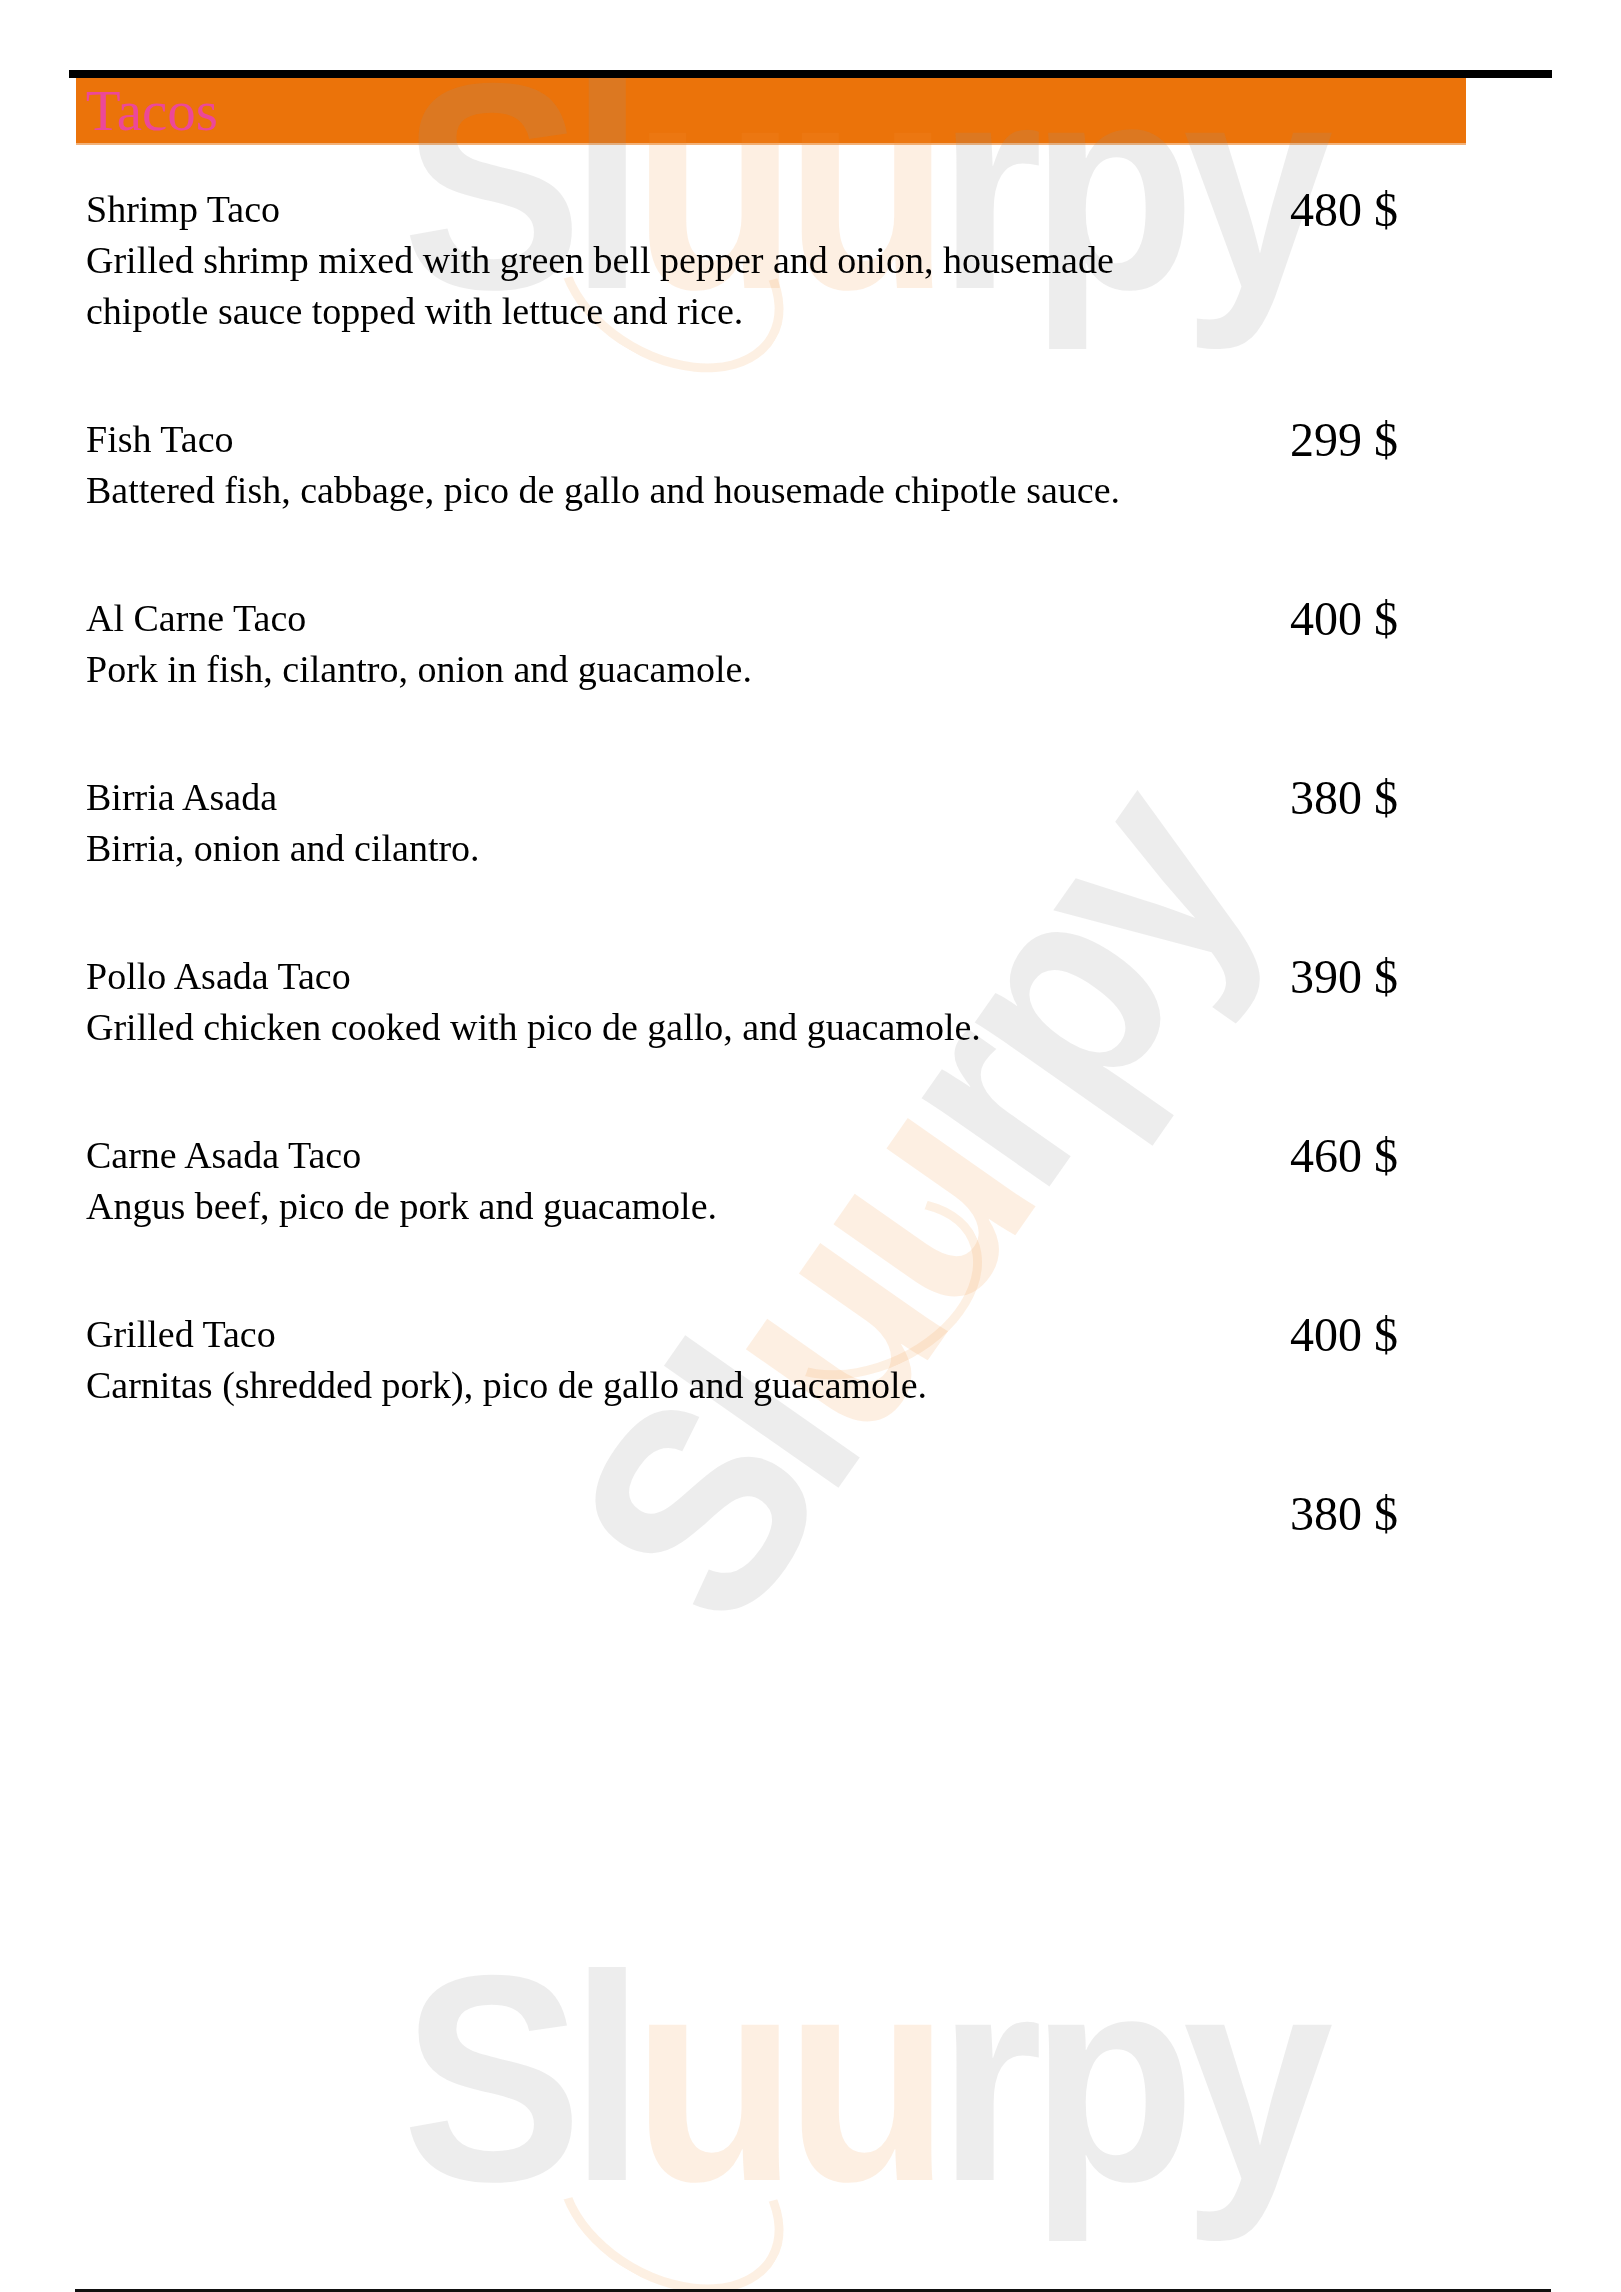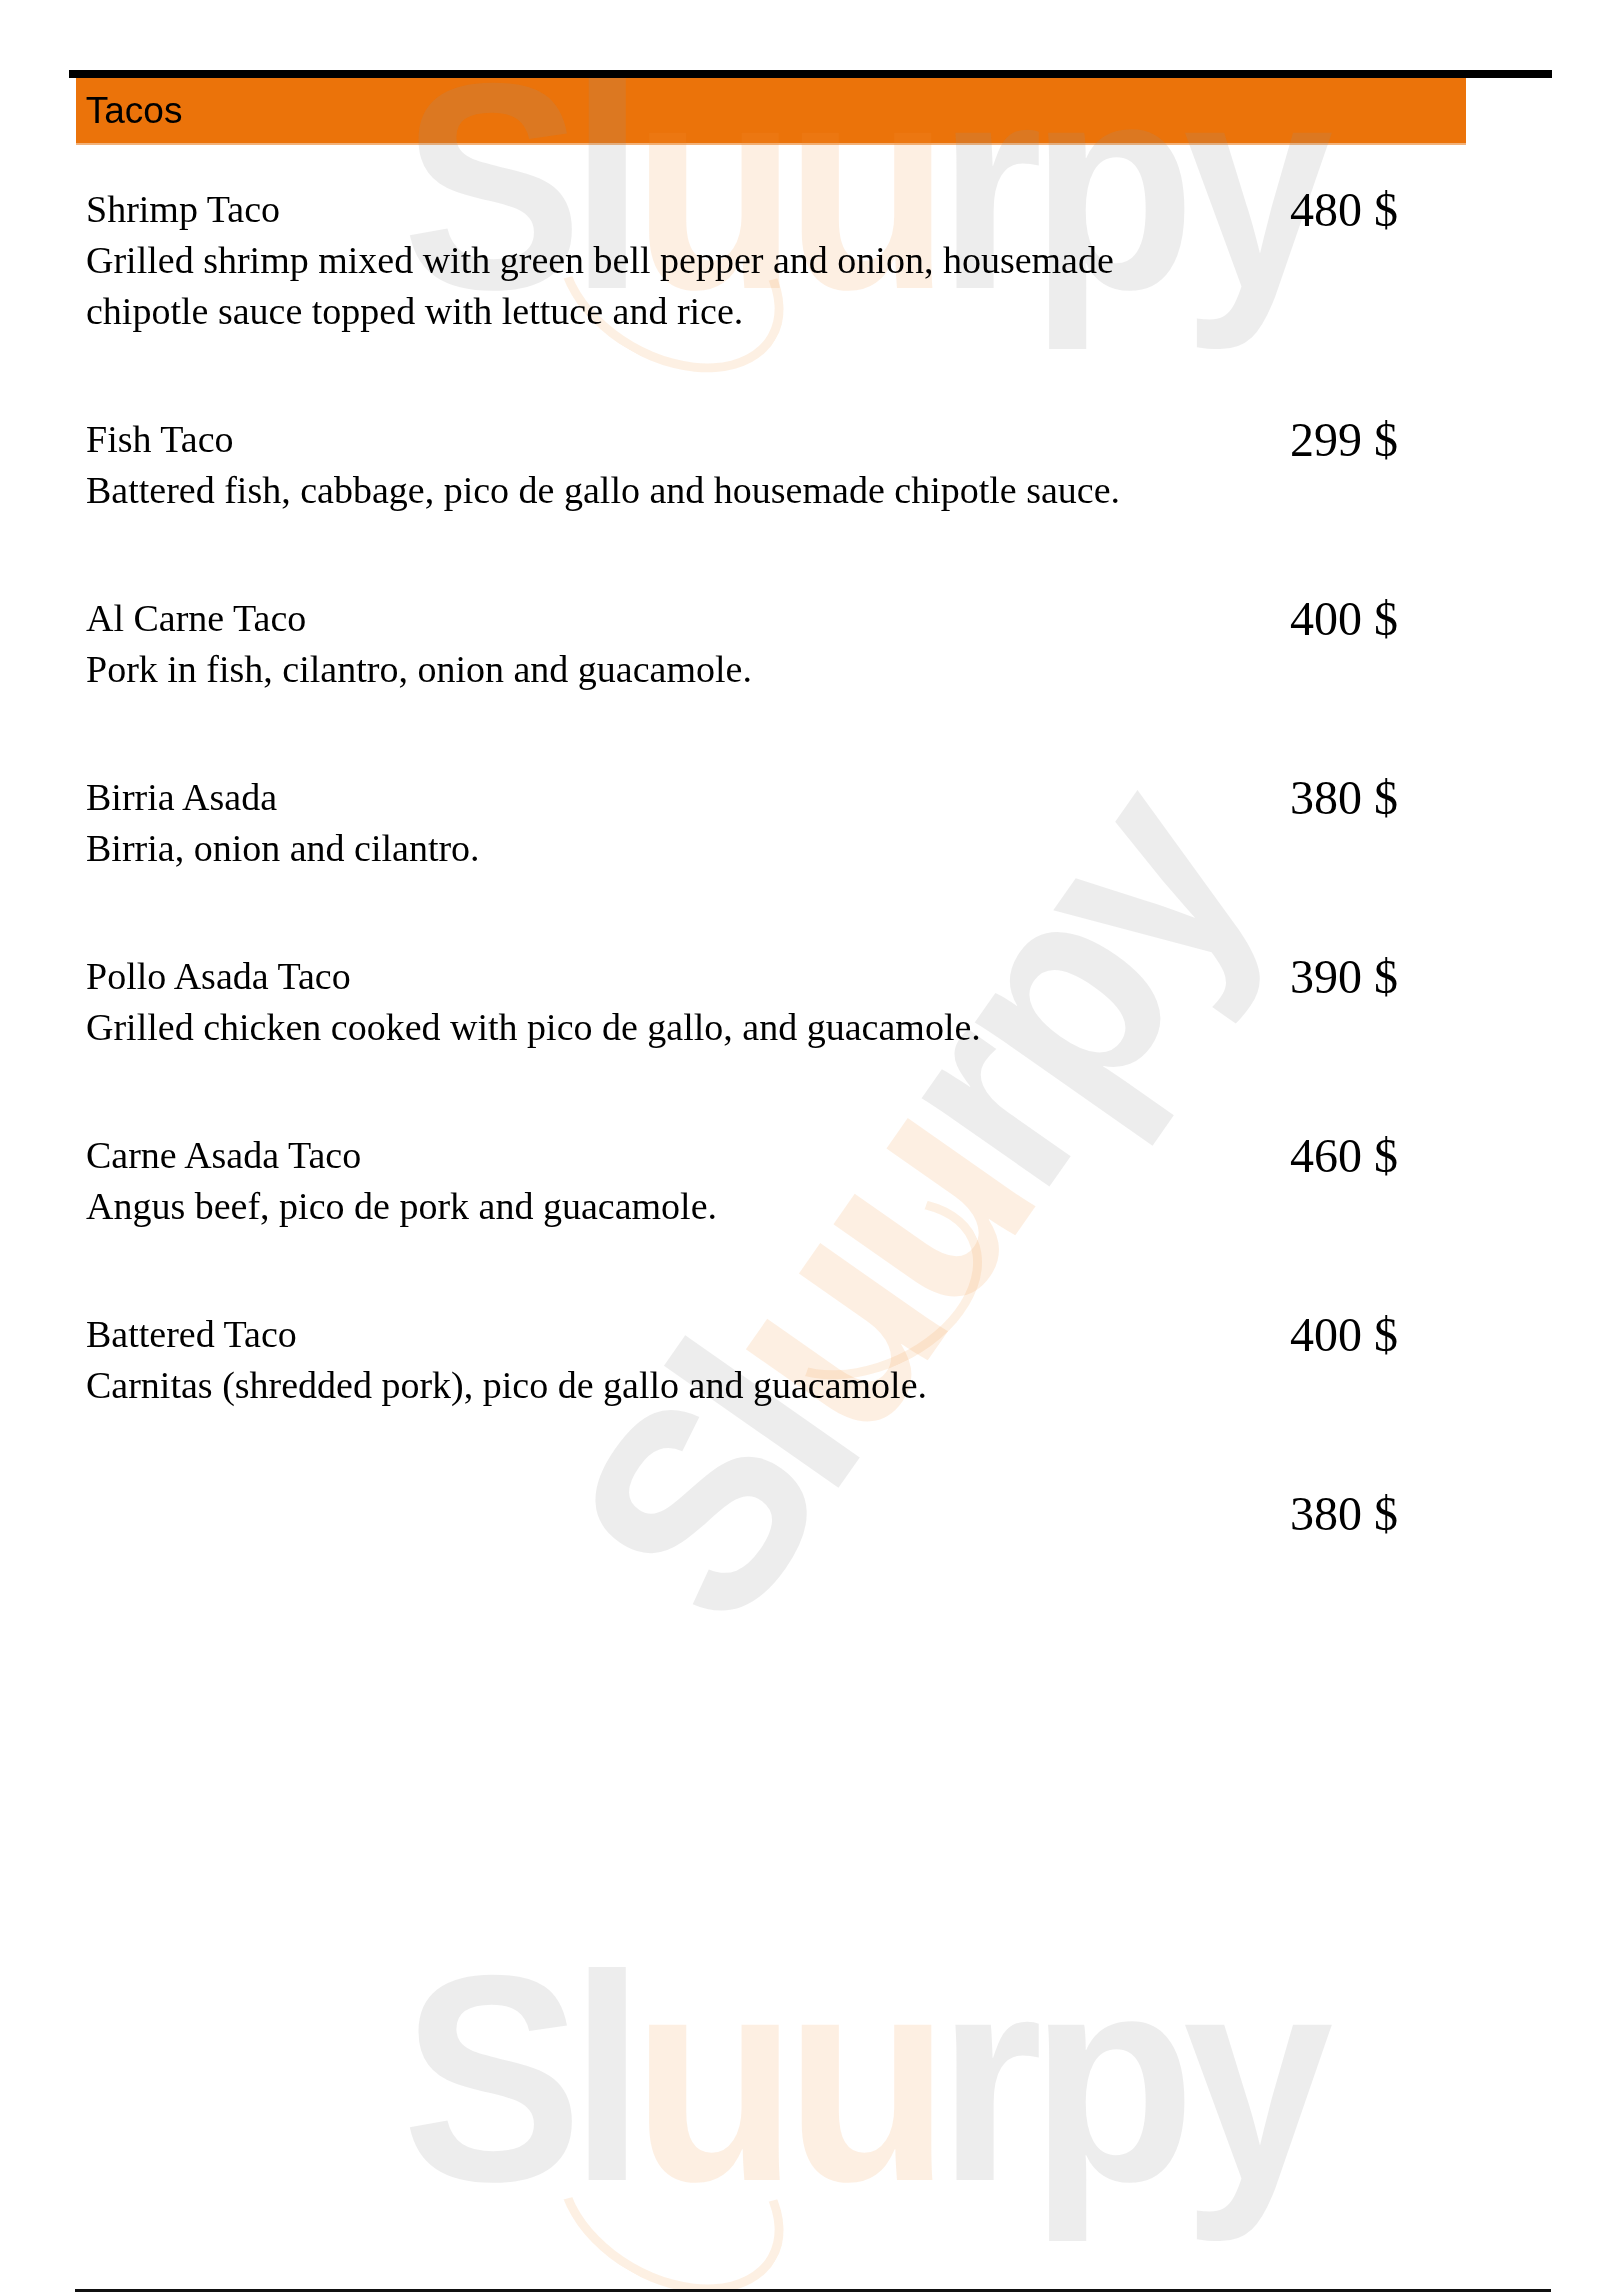--- a/index.html
+++ b/index.html
@@ -84,24 +84,24 @@
     }
     .section-header-bg {
       position: absolute;
       inset: 0;
       background: #EB730A;
     }
     .section-title {
       position: absolute;
       left: 9.8px;
       top: 2.9px;
-      font-family: Liberation Sans, sans-serif;
-      font-size: 37px;
+      font-family: Liberation Serif, serif;
+      font-size: 57px;
       line-height: 61px;
-      color: #000000;
+      color: #ec4899;
       z-index: 3;
     }
 
     
     .menu-list {
       position: absolute;
       left: 86px;
       top: 184px;
       width: 1392px;
       z-index: 2;
@@ -189,21 +189,21 @@
     <div class="item-name">Pollo Asada Taco</div>
     <div class="item-desc">Grilled chicken cooked with pico de gallo, and guacamole.</div>
     <div class="item-price">390 $</div>
   </div>
   <div class="menu-item">
     <div class="item-name">Carne Asada Taco</div>
     <div class="item-desc">Angus beef, pico de pork and guacamole.</div>
     <div class="item-price">460 $</div>
   </div>
   <div class="menu-item">
-    <div class="item-name">Battered Taco</div>
+    <div class="item-name">Grilled Taco</div>
     <div class="item-desc">Carnitas (shredded pork), pico de gallo and guacamole.</div>
     <div class="item-price">400 $</div>
   </div>
   <div class="menu-item">
     <div class="item-price">380 $</div>
   </div>
 </div>
 
 <div class="bottom-rule"></div>
 

